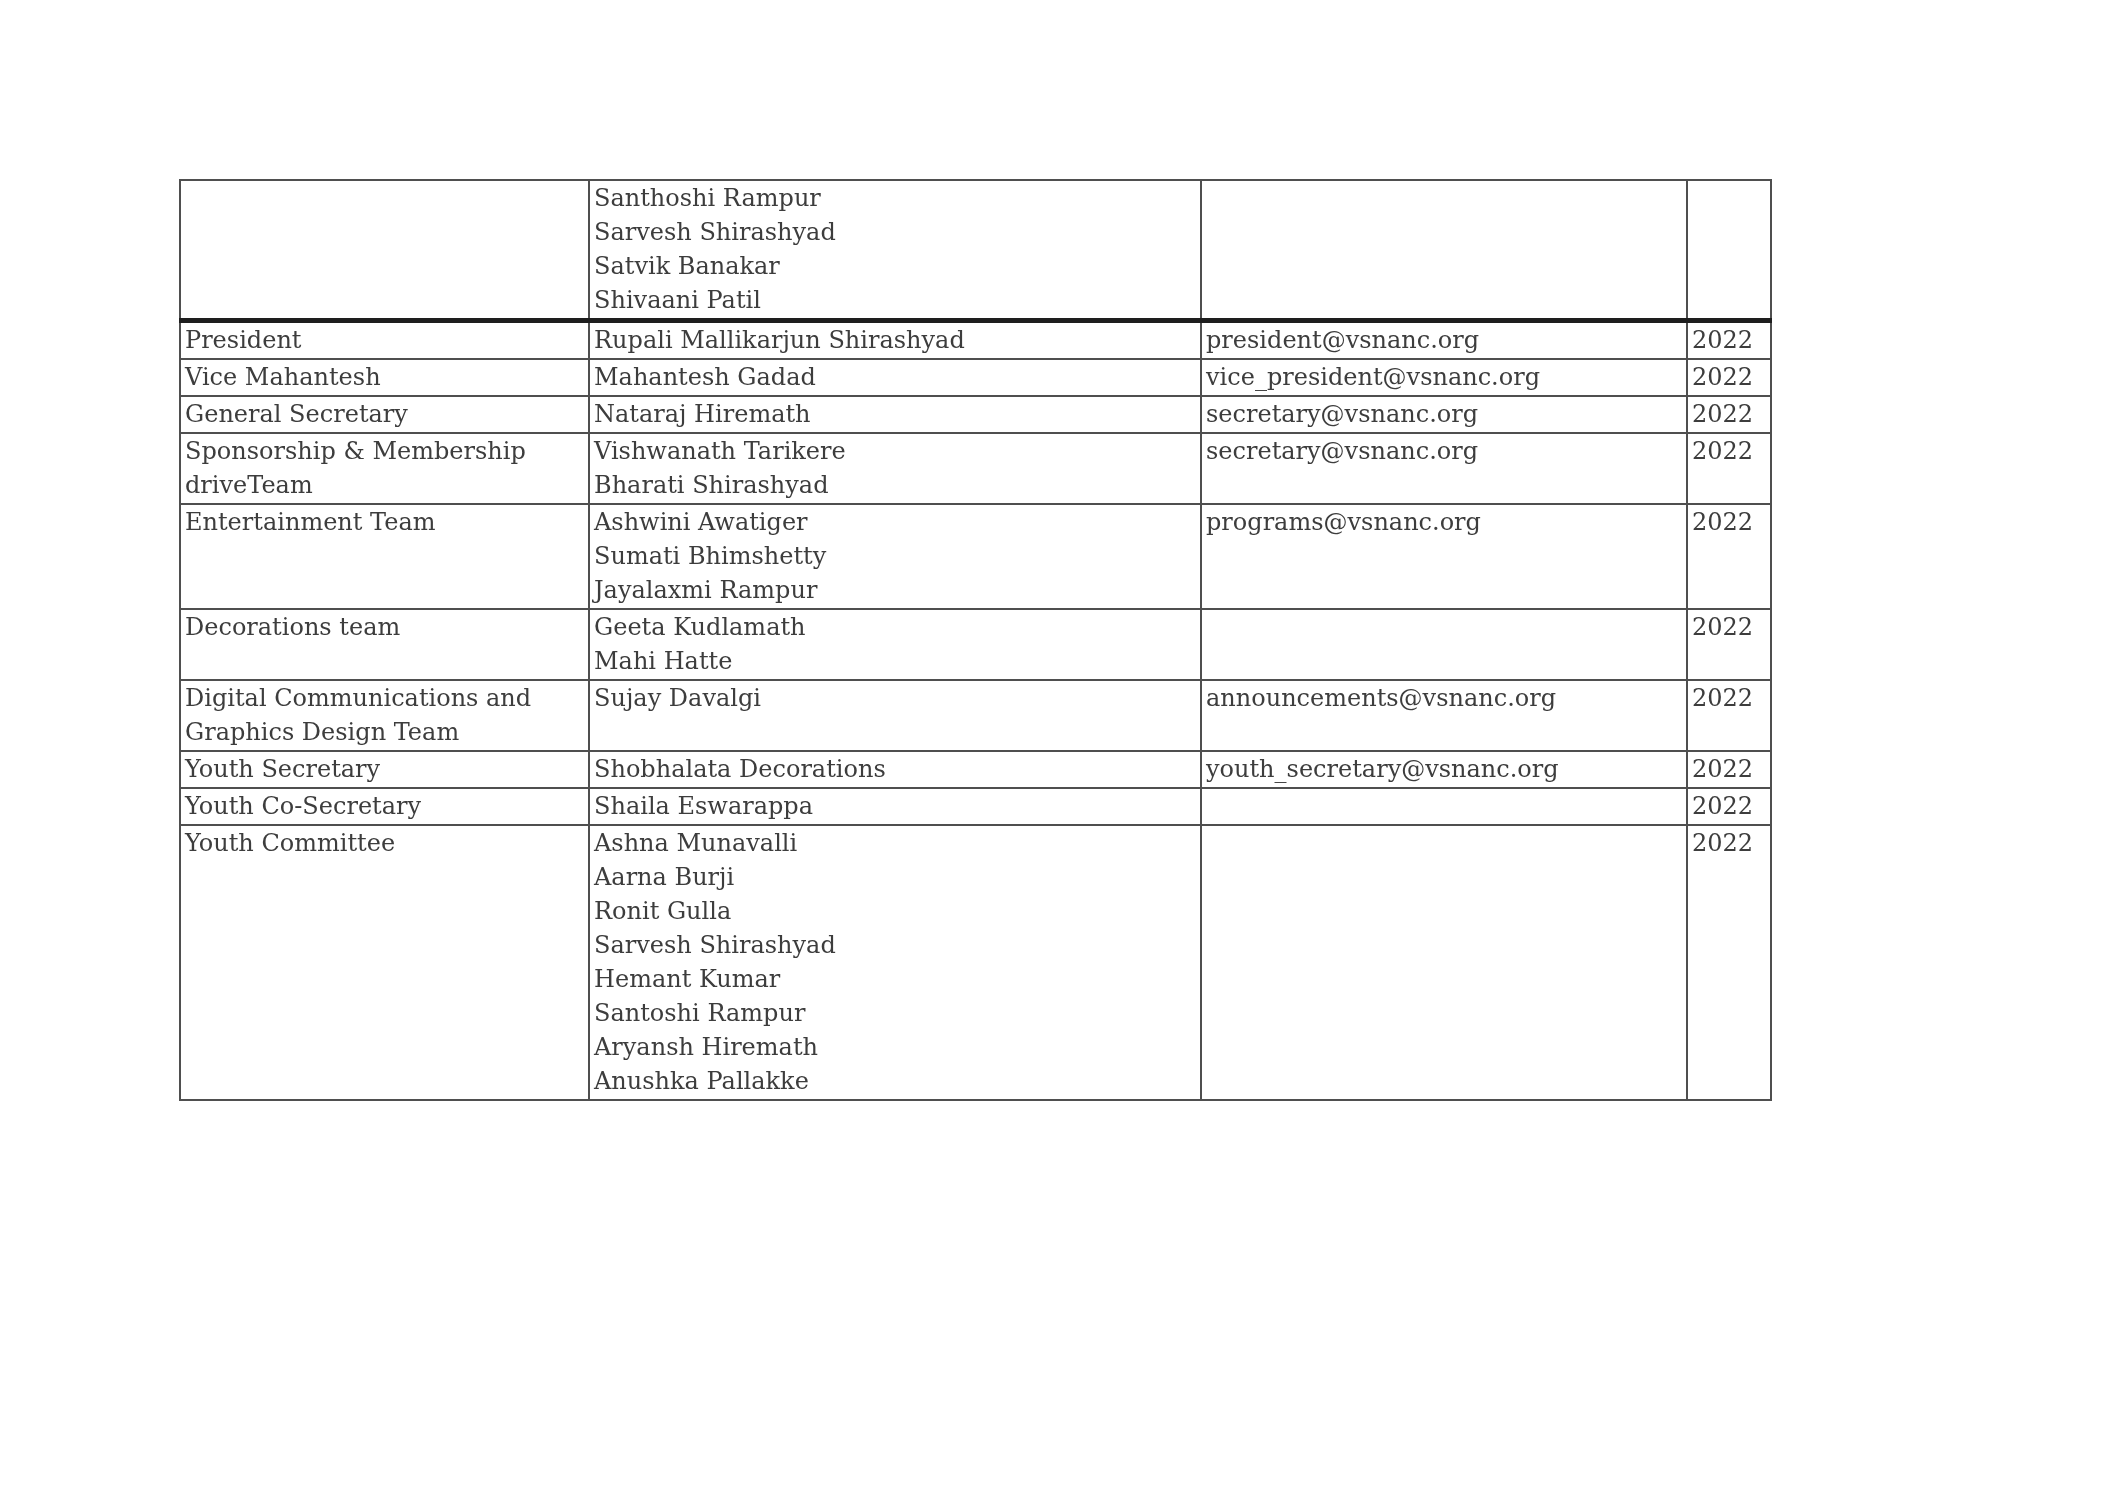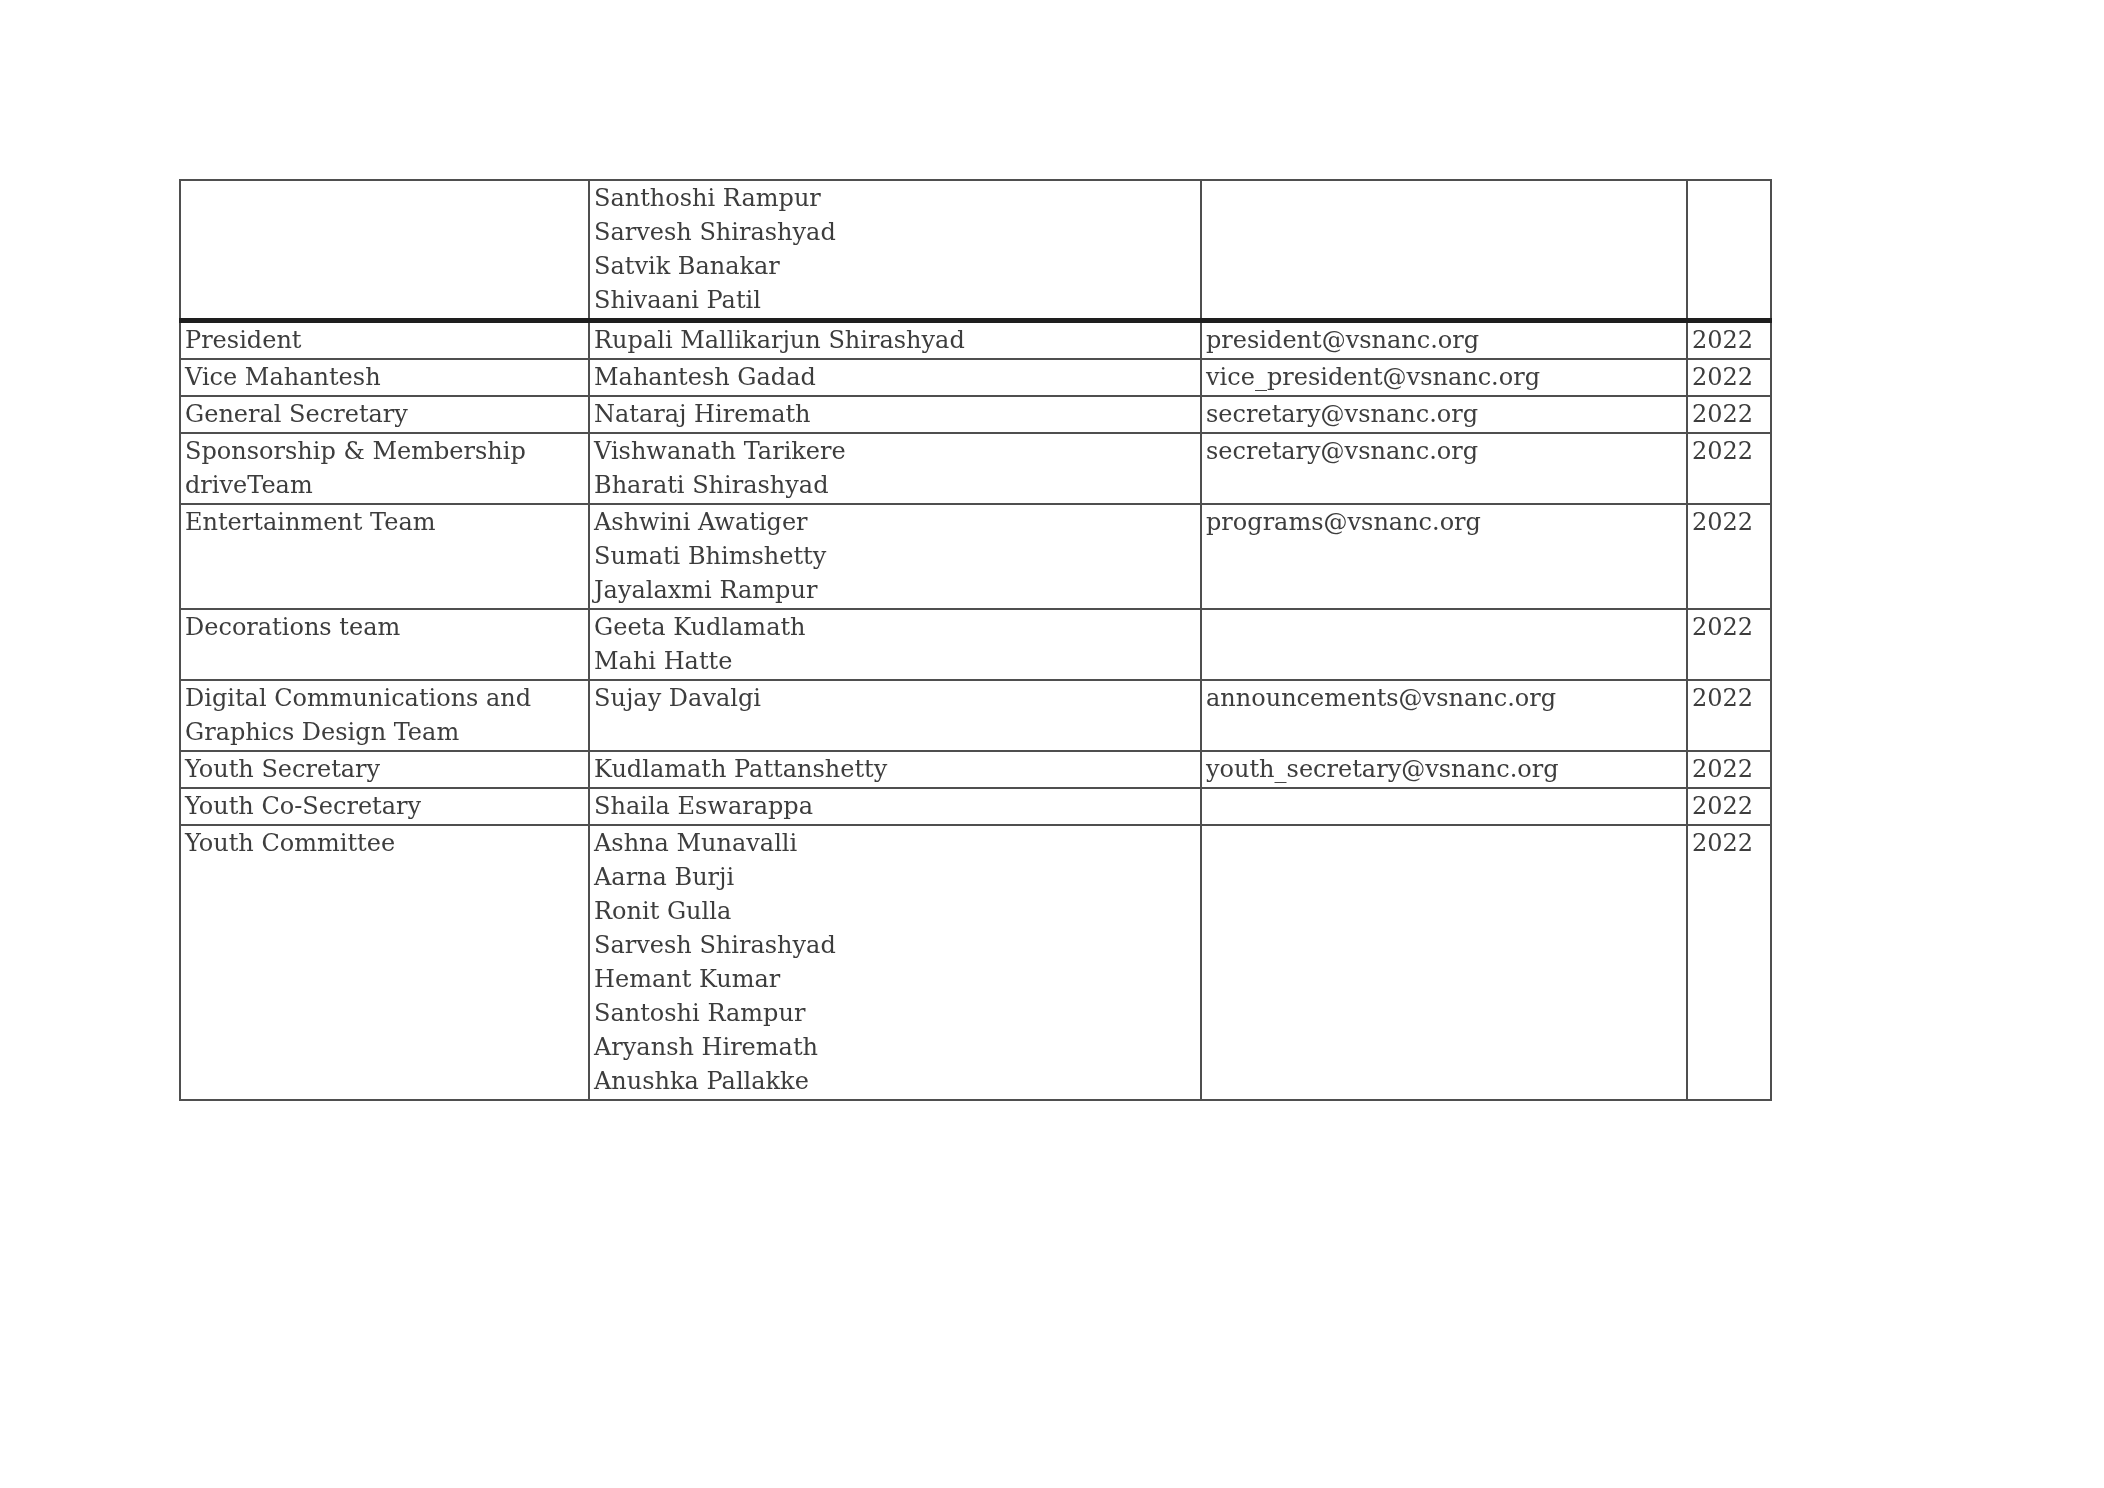--- a/index.html
+++ b/index.html
@@ -104,21 +104,21 @@
         <td>2022</td>
       </tr>
       <tr>
         <td>Digital Communications and Graphics Design Team</td>
         <td>Sujay Davalgi</td>
         <td>announcements@vsnanc.org</td>
         <td>2022</td>
       </tr>
       <tr>
         <td>Youth Secretary</td>
-        <td>Kudlamath Pattanshetty</td>
+        <td>Shobhalata Decorations</td>
         <td>youth_secretary@vsnanc.org</td>
         <td>2022</td>
       </tr>
       <tr>
         <td>Youth Co-Secretary</td>
         <td>Shaila Eswarappa</td>
         <td></td>
         <td>2022</td>
       </tr>
       <tr>

